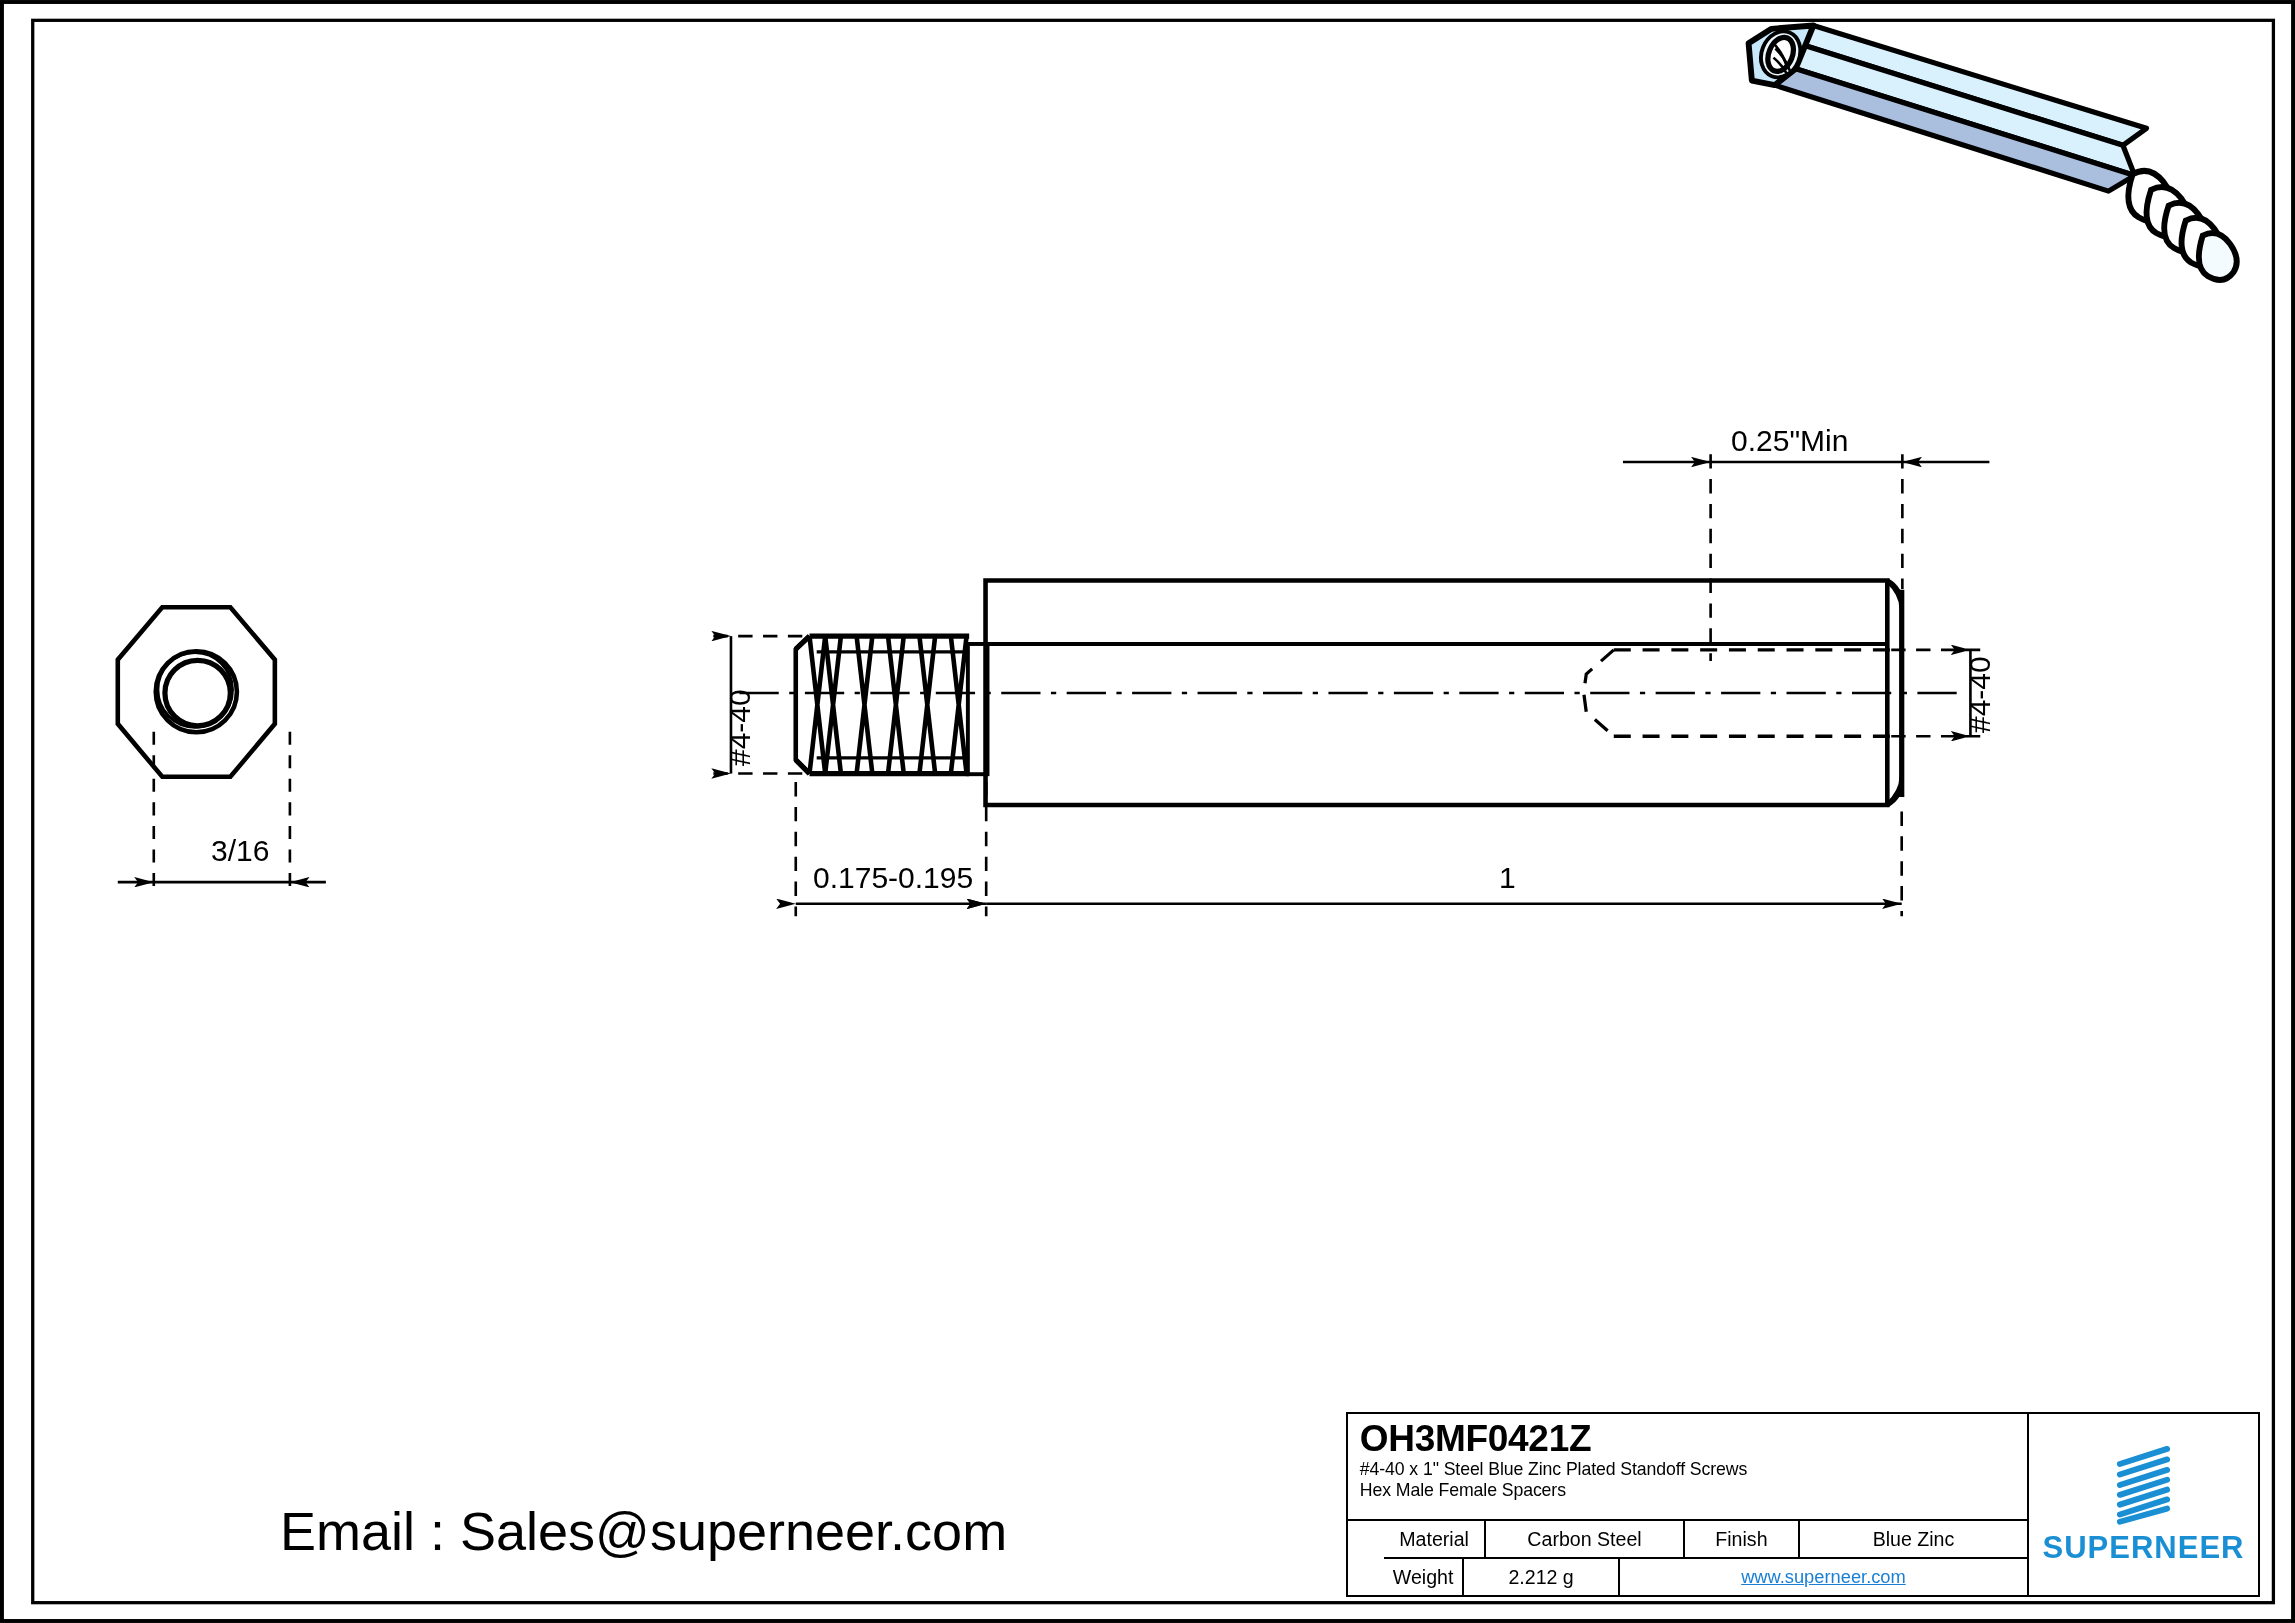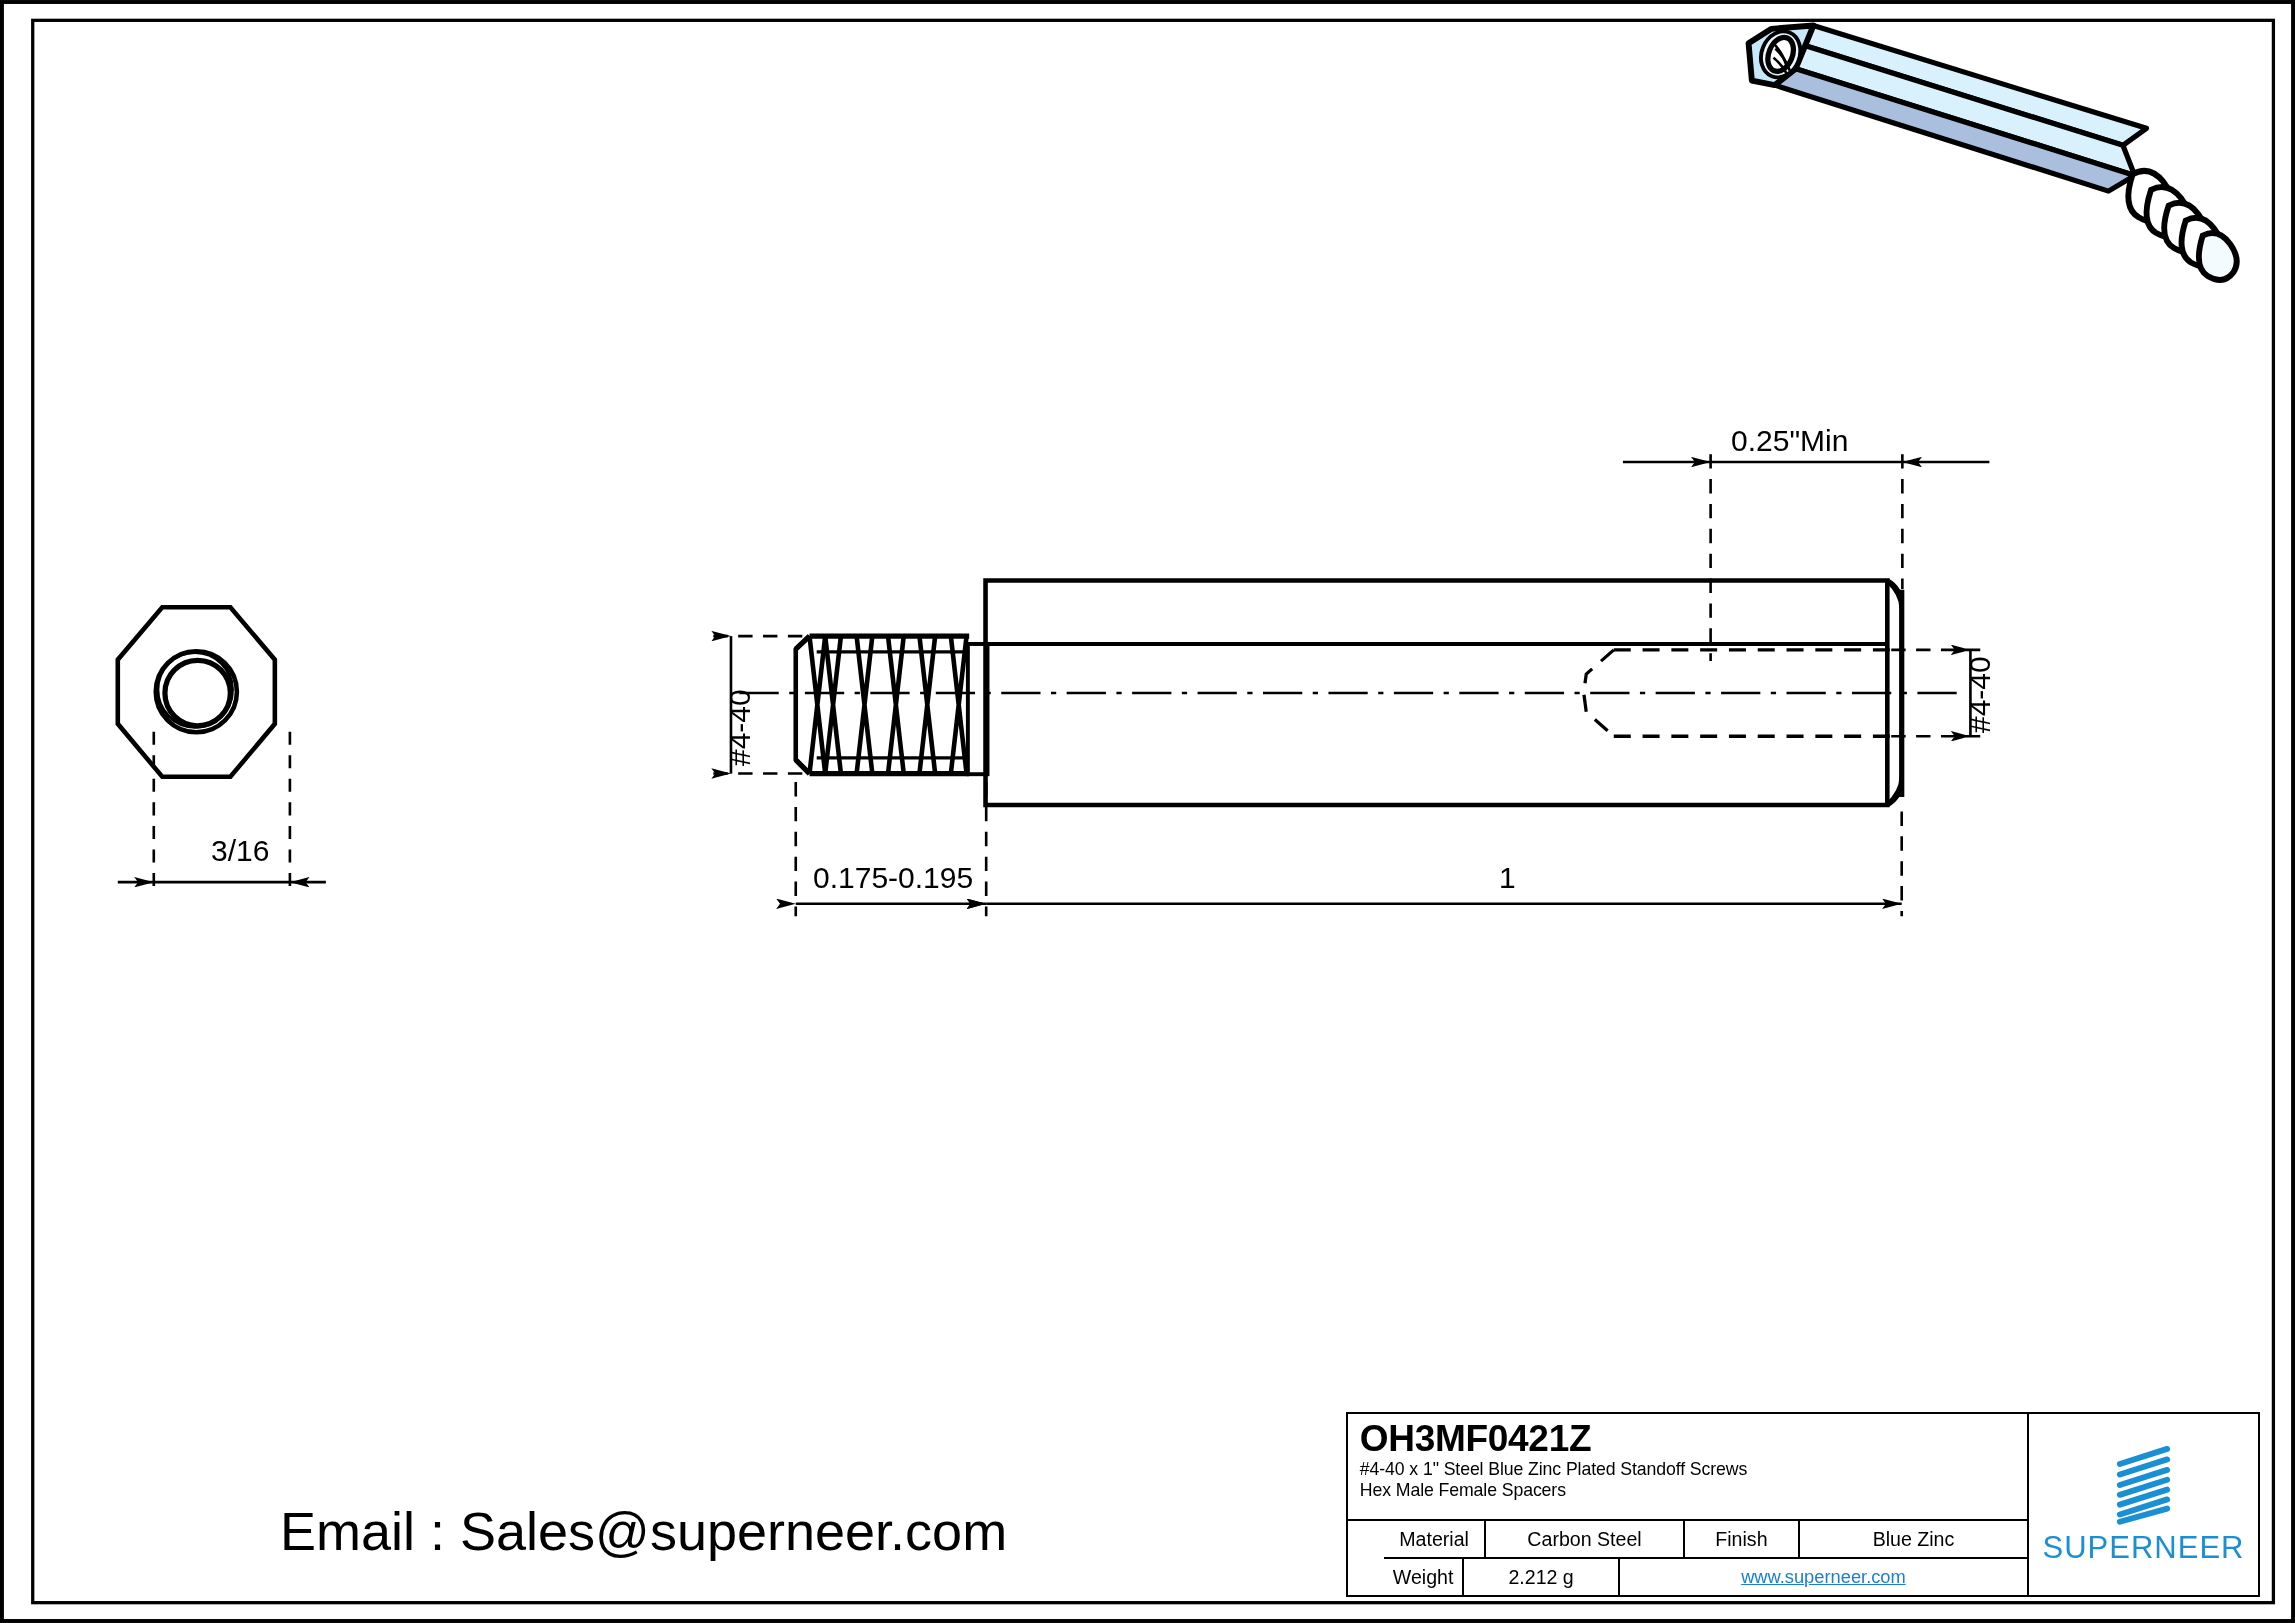--- a/index.html
+++ b/index.html
@@ -111,21 +111,21 @@
     display: flex;
     flex-direction: column;
     align-items: center;
     justify-content: center;
     gap: 3.9px;
   }
   #logo-mark { width: 79px; height: 84px; }
   #logo-word {
     color: #1a8fd4;
     font-size: 31px;
-    font-weight: normal;
+    font-weight: bold;
     letter-spacing: 1px;
   }
 </style>
 </head>
 <body>
 
 <div id="sheet">
 
   <svg class="drawing" viewBox="0 0 3507 2480">
     <defs>

